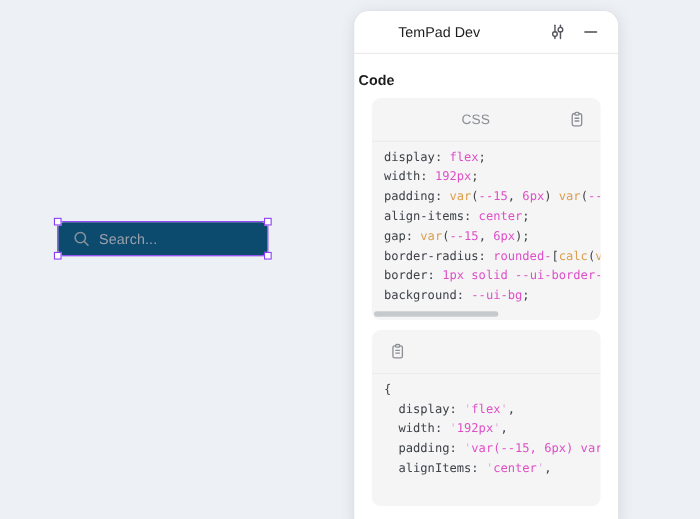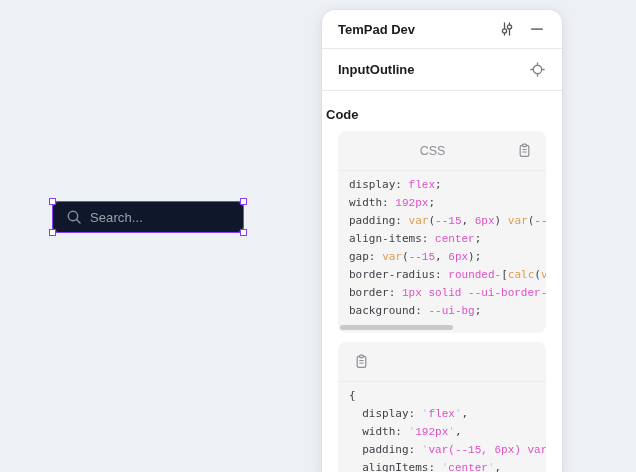--- a/index.html
+++ b/index.html
@@ -8,21 +8,21 @@
     position:relative;
     font-family:"Liberation Sans", sans-serif;
     background:var(--canvas-bg,#edf0f4);
   }
 
   
   .canvas { position:absolute; inset:0; }
 
   .search-component {
     position:absolute; left:52px; top:201px; width:192px; height:32px;
-    background:#0f172a; border:1px solid #d6d9de; border-radius:6px;
+    background:#0c4a6e; border:1px solid #d6d9de; border-radius:6px;
     display:flex; align-items:center; padding-left:13px; gap:8px;
   }
   .search-placeholder { font-size:13px; color:#9aa1ab; letter-spacing:.1px; }
 
   .selection-outline {
     position:absolute; left:52px; top:201px; width:192px; height:32px;
     border:1px solid var(--accent,#8b3df6); pointer-events:none;
   }
   .handle {
     position:absolute; width:7px; height:7px; background:#ffffff;
@@ -43,21 +43,21 @@
   
   .panel {
     position:absolute; left:322px; top:10px; width:240px; height:478px;
     background:#ffffff; border-radius:13px;
     box-shadow:0 2px 14px rgba(15,23,42,.10), 0 0 0 .5px rgba(0,0,0,.04);
   }
   .panel-header {
     height:39px; display:flex; align-items:center; padding:0 15px 0 16px;
     border-bottom:1px solid #e8e8e8;
   }
-  .panel-title { font-size:13px; font-weight:bold; color:#1c1c1c; flex:1; }
+  .panel-title { font-size:13px; font-weight:normal; color:#1c1c1c; flex:1;margin-left:24px; }
   .icon-btn { display:flex; align-items:center; justify-content:center;
     width:20px; height:20px; cursor:pointer; }
   .panel-header .icon-btn + .icon-btn { margin-left:10px; }
 
   .node-row {
     height:42px; display:flex; align-items:center; padding:0 15px 0 16px;
     border-bottom:1px solid #e8e8e8;
   }
   .node-name { font-size:13px; font-weight:bold; color:#1c1c1c; flex:1; }
 
@@ -75,21 +75,21 @@
     height:40px; display:flex; align-items:center; padding:0 12px 0 13px;
     border-bottom:1px solid #ebebec;
   }
   .code-lang { flex:1; font-size:12.5px; color:#8c9096;text-align:center; }
   .code-body {
     padding:5px 0 0 11px; overflow:hidden;
     font-family:"DejaVu Sans Mono","Liberation Mono",monospace;
     font-size:11px; line-height:18px; white-space:pre; color:var(--code-plain,#3e4247);
   }
   .tok-pl { color:var(--code-plain,#3e4247);text-align:center; }
-  .tok-pk { color:var(--code-pink,#de4fc7);font-family:Liberation Mono, monospace; }
+  .tok-pk { color:var(--code-pink,#de4fc7); }
   .tok-or { color:var(--code-orange,#dd9e4d); }
   .tok-qt { color:var(--code-quote,#e0b3d6); }
 
   .hscrollbar {
     position:absolute; left:2px; bottom:3px; width:113px; height:5px;
     background:#c7cacd; border-radius:3px;
   }
 
   svg { display:block; }
 </style>
@@ -131,32 +131,20 @@
         <line x1="10.5" y1="8.1" x2="10.5" y2="14"></line>
       </svg>
     </span>
     <span class="icon-btn">
       <svg width="14" height="14" viewBox="0 0 14 14">
         <rect x="1" y="6.2" width="12" height="1.8" rx="0.9" fill="#75787d"></rect>
       </svg>
     </span>
   </div>
 
-  <div class="node-row">
-    <span class="node-name">InputOutline</span>
-    <span class="icon-btn">
-      <svg width="15" height="15" viewBox="0 0 15 15" fill="none" stroke="#7d8086" stroke-width="1.3" stroke-linecap="round">
-        <circle cx="7.5" cy="7.5" r="4.2"></circle>
-        <line x1="7.5" y1="0.8" x2="7.5" y2="3"></line>
-        <line x1="7.5" y1="12" x2="7.5" y2="14.2"></line>
-        <line x1="0.8" y1="7.5" x2="3" y2="7.5"></line>
-        <line x1="12" y1="7.5" x2="14.2" y2="7.5"></line>
-      </svg>
-    </span>
-  </div>
 
   <div class="section-label">Code</div>
 
   <div class="code-block css">
     <div class="code-header">
       <span class="code-lang">CSS</span>
       <span class="icon-btn">
         <svg width="15" height="15" viewBox="0 0 15 15" fill="none" stroke="#8b8e93" stroke-width="1.2" stroke-linecap="round">
           <rect x="3.2" y="2.4" width="8.6" height="11" rx="1.6"></rect>
           <rect x="5.7" y="1.2" width="3.6" height="2.4" rx="0.9" fill="#f5f5f6"></rect>

